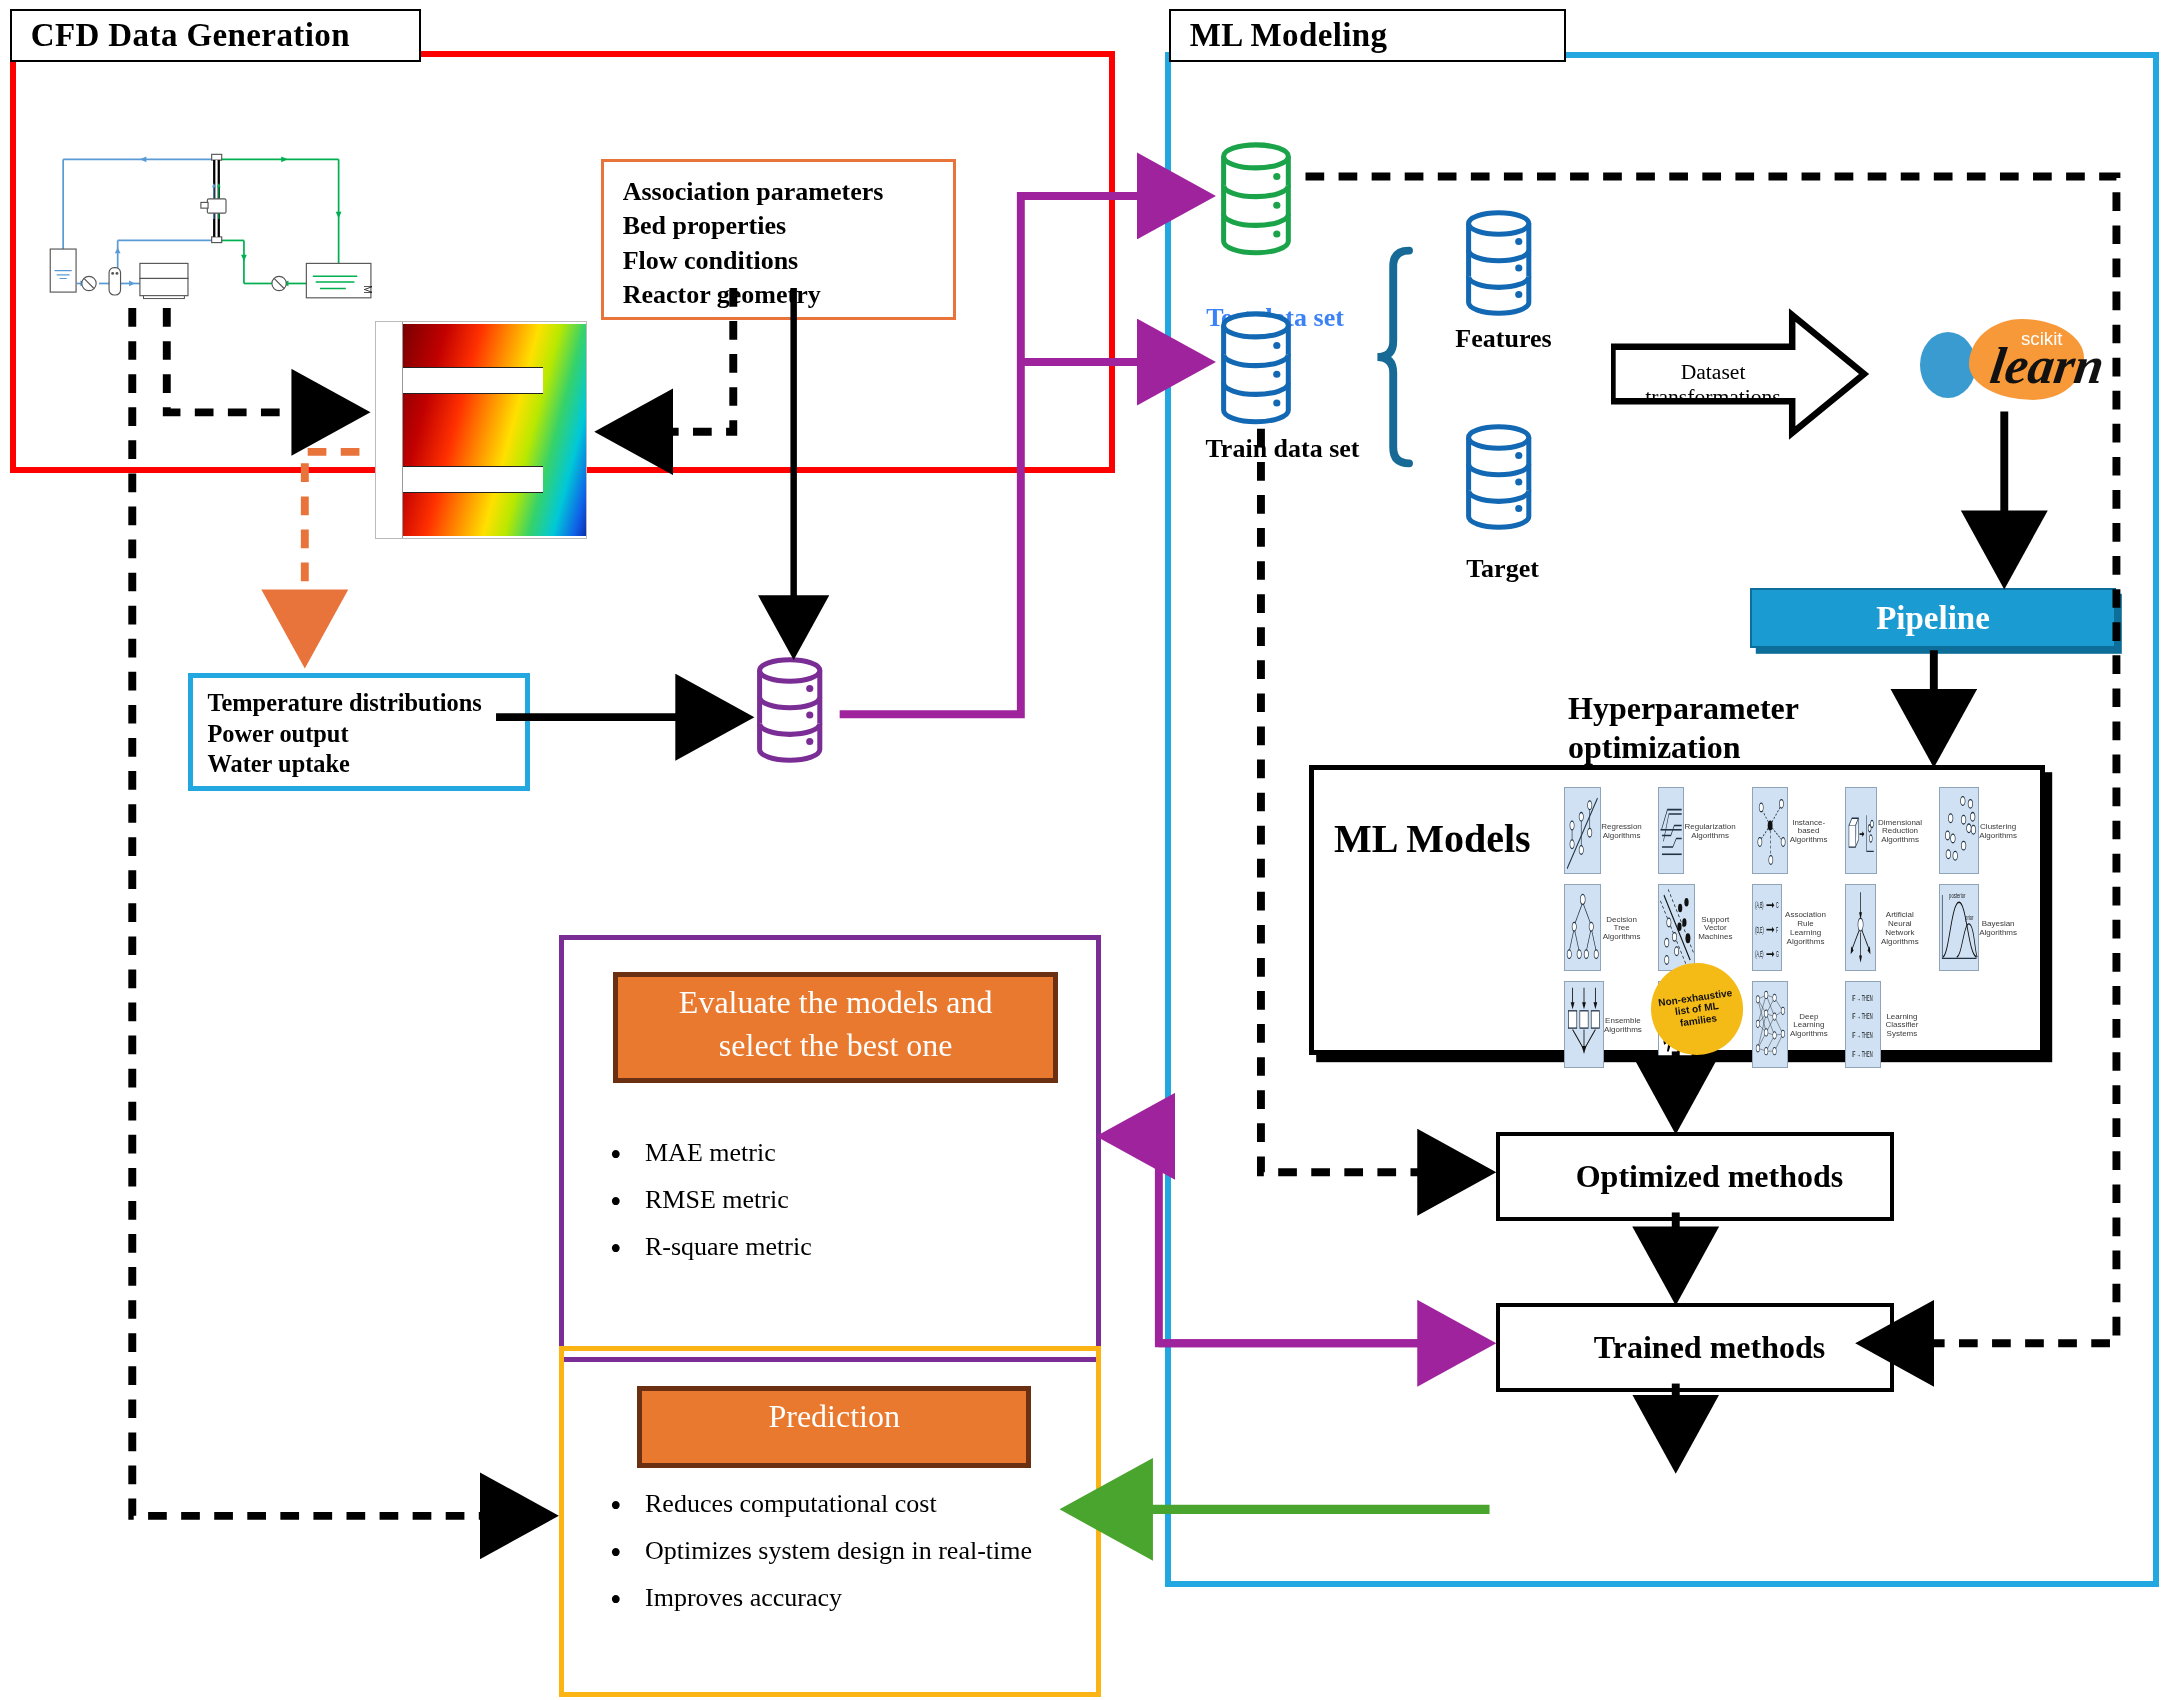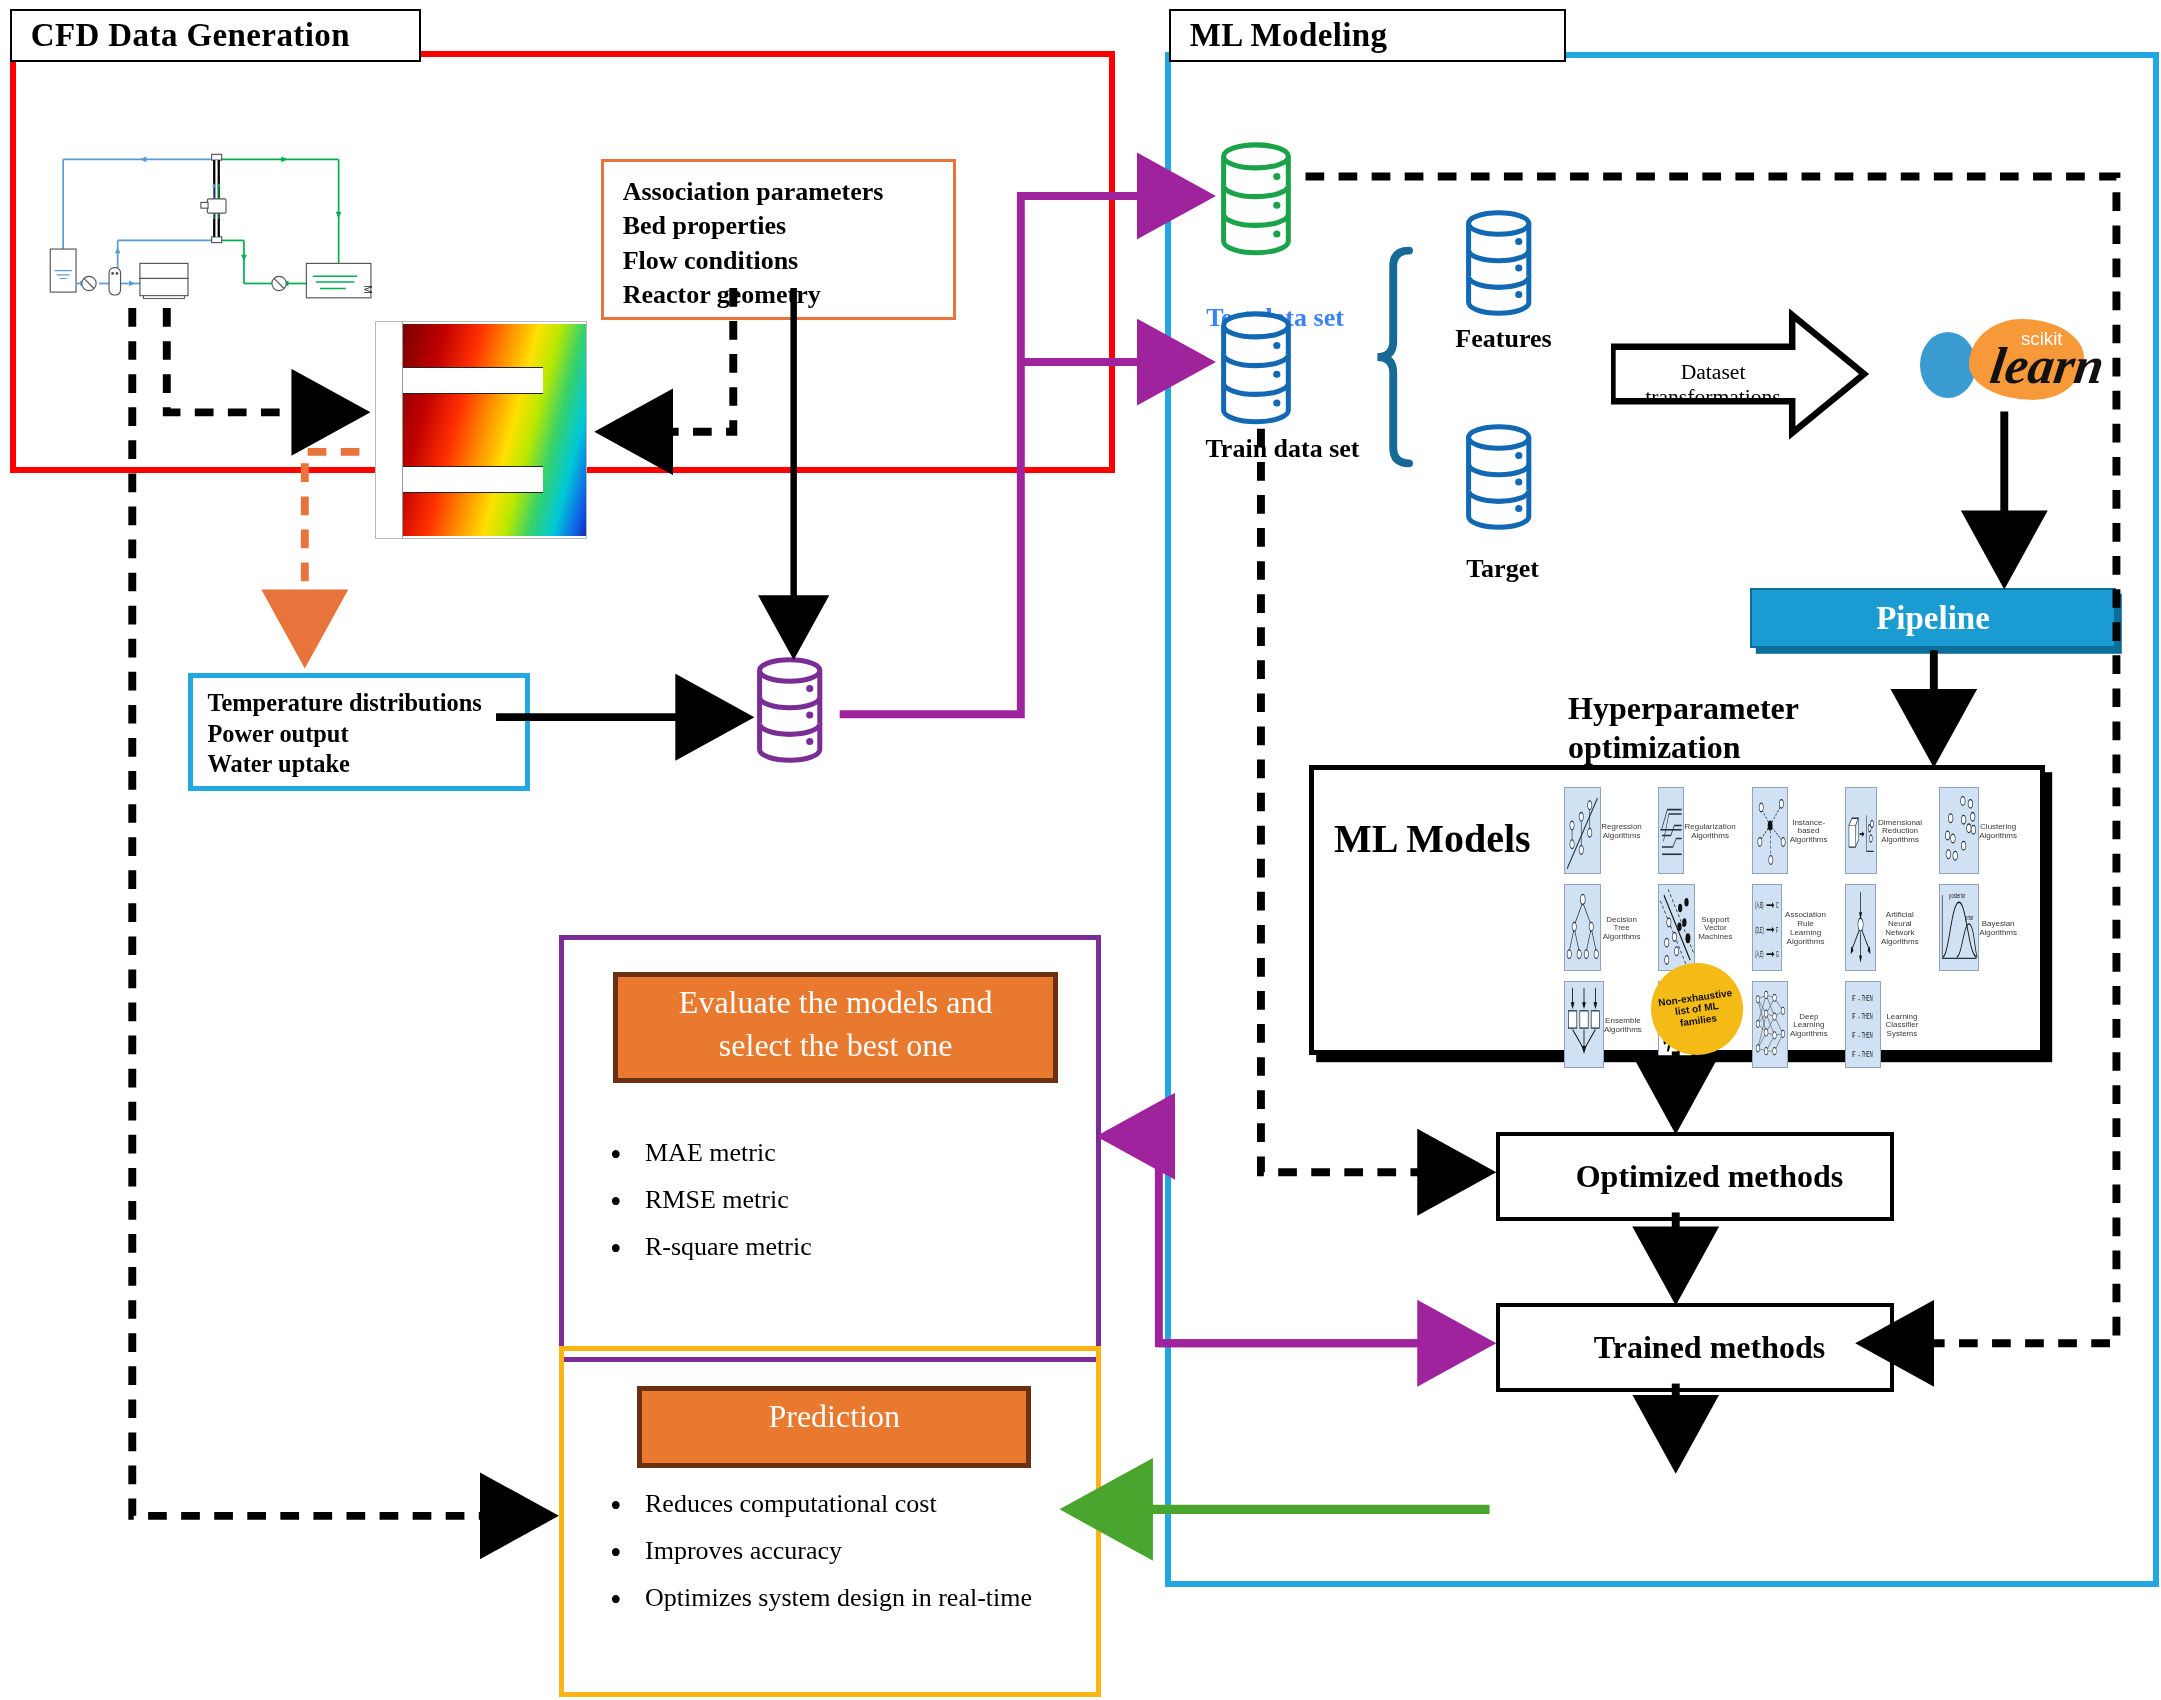--- a/index.html
+++ b/index.html
@@ -595,22 +595,22 @@
     <li>MAE metric</li>
     <li>RMSE metric</li>
     <li>R-square metric</li>
   </ul>
 
   <div class="abs banner-orange" style="left:637px;top:1386px;width:370px;height:63px;">
     <span>Prediction</span>
   </div>
   <ul class="abs bul" style="left:593px;top:1486px;width:482px;">
     <li>Reduces computational cost</li>
+    <li>Optimizes system design in real-time</li>
     <li>Improves accuracy</li>
-    <li>Optimizes system design in real-time</li>
   </ul>
 
   <svg class="layer" viewBox="0 0 3006 2365" width="2161" height="1701">
     <defs>
       <marker id="ahB" markerWidth="11" markerHeight="11" refX="8.6" refY="5.5" orient="auto">
         <path d="M0 0 L10 5.5 L0 11 z" fill="#000"></path>
       </marker>
       <marker id="ahM" markerWidth="11" markerHeight="11" refX="8.6" refY="5.5" orient="auto">
         <path d="M0 0 L10 5.5 L0 11 z" fill="#a0239e"></path>
       </marker>

